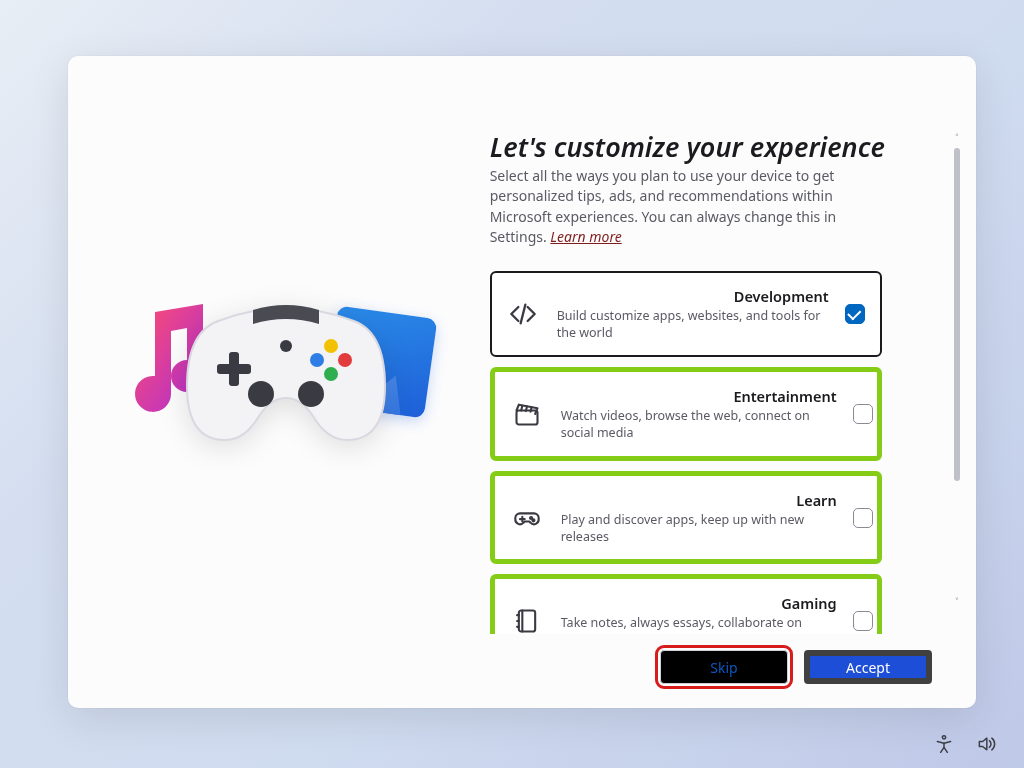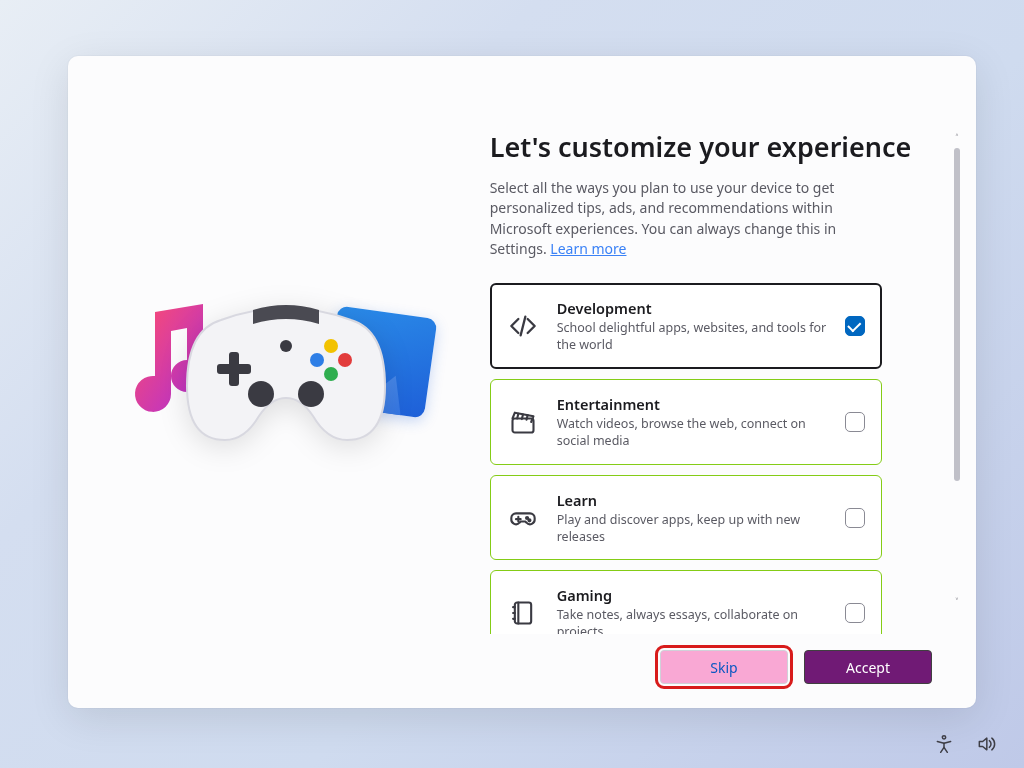--- a/index.html
+++ b/index.html
@@ -63,48 +63,48 @@
   }
   .scrollbar {
     position: absolute; right: 6px; top: 4px; width: 10px; height: 94%;
   }
   .scrollbar .thumb { position:absolute; top:16px; left:2px; width:6px; height:70%; background:#c0c0c8; border-radius:3px; }
   .scrollbar .arrow { position:absolute; left:0; width:10px; height:12px; color:#6f6f78; font-size:10px; line-height:12px; text-align:center; }
   .scrollbar .arrow.up { top:0; }
   .scrollbar .arrow.down { bottom:0; }
 
   h1.title {
-    font-size: 27px; font-weight: 600; color:#1b1b1f; margin-bottom: 13px;
+    font-size: 27px; font-weight: 600; color:#1b1b1f; margin-bottom: 1px; font-style: italic;
   }
   p.subtitle {
     font-size: 14px; color:#5a5a63; line-height: 1.45; margin-bottom: 24px;
     max-width: 400px;
   }
-  p.subtitle a { color:#3b82f6; text-decoration: underline; cursor:pointer; }
+  p.subtitle a { color:#7f1d1d; text-decoration: underline; cursor:pointer;font-style:italic; }
 
   .options { display:flex; flex-direction:column; gap:10px; max-width: 392px; }
   .option {
     display:flex; align-items:center; gap:16px;
-    padding: 14px 16px 14px 14px;
+    padding: 14px 4px 14px 14px;
     background:#ffffff;
-    border:1px solid #84cc16;
+    border:5px solid #84cc16;
     border-radius:6px;
     cursor:pointer;
   }
   .option.selected {
     border:2px solid #1b1b1f;
     padding: 13px 15px 13px 13px;
   }
   .option .icon-slot {
     flex: 0 0 36px; height:36px; display:flex; align-items:center; justify-content:center;
     color:#3a3a42;
   }
   .option .icon-slot svg { width:28px; height:28px; stroke:#3a3a42; }
   .option .text-slot { flex:1 1 auto; min-width:0; }
-  .option .opt-title { font-size:14.5px; font-weight:600; color:#1b1b1f; }
+  .option .opt-title { font-size:14.5px; font-weight:600; color:#1b1b1f;text-align:right; }
   .option .opt-desc  { font-size:12.5px; color:#5a5a63; line-height:1.35; margin-top:2px; }
   .option .check-slot { flex:0 0 auto; }
   .checkbox {
     width:20px; height:20px; border-radius:5px; border:1.5px solid #8a8a94;
     display:flex; align-items:center; justify-content:center;
   }
   .checkbox.checked {
     background:#0067c0; border-color:#0067c0;
   }
   .checkbox.checked::after {
@@ -116,24 +116,24 @@
     flex:0 0 auto;
     display:flex; justify-content:flex-end; gap:16px;
     padding: 16px 36px 4px 0;
   }
   .btn {
     min-width: 128px; height:34px; border-radius:4px;
     font-size:14px; display:flex; align-items:center; justify-content:center;
     cursor:pointer; user-select:none;
   }
   .btn.secondary {
-    background:#f9a8d4; color:#0b57c2; border:1px solid #d0d0d8;
+    background:#000000; color:#0b57c2; border:1px solid #d0d0d8;
   }
   .btn.primary {
-    background:#701a75; color:#ffffff; border:1px solid #404040;
+    background:#1d4ed8; color:#ffffff; border:6px solid #404040;
   }
   .highlight-box {
     outline: 3px solid #d81b1b;
     outline-offset: 2px;
   }
 
   .taskbar-icons {
     position:absolute; right:28px; bottom:14px; display:flex; gap:22px; color:#3e3e46;
   }
   .taskbar-icons .ticon { width:20px; height:20px; display:flex; align-items:center; justify-content:center; cursor:pointer; }
@@ -190,21 +190,21 @@
           <div class="icon-slot">
             <svg viewBox="0 0 24 24" fill="none" stroke-width="2" stroke-linecap="round" stroke-linejoin="round">
                 <polyline points="8 6 2 12 8 18"></polyline>
                 <polyline points="16 6 22 12 16 18"></polyline>
                 <line x1="12" y1="4" x2="12" y2="20" stroke-opacity="0"></line>
                 <line x1="14" y1="4" x2="10" y2="20"></line>
               </svg>
           </div>
           <div class="text-slot">
             <div class="opt-title">Development</div>
-            <div class="opt-desc">School delightful apps, websites, and tools for the world</div>
+            <div class="opt-desc">Build customize apps, websites, and tools for the world</div>
           </div>
           <div class="check-slot">
               <div class="checkbox checked"></div>
             </div>
         </div>
 
         <div class="option">
           <div class="icon-slot">
             <svg viewBox="0 0 24 24" fill="none" stroke-width="1.8" stroke-linecap="round" stroke-linejoin="round">
                 <rect x="3" y="9" width="18" height="12" rx="2"></rect>

